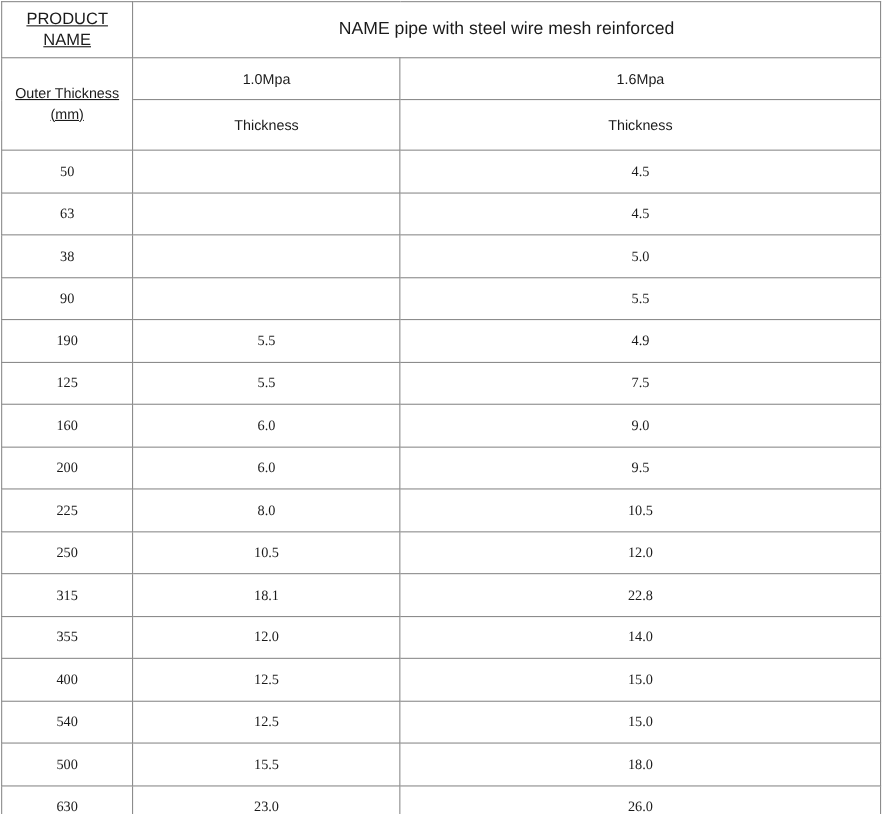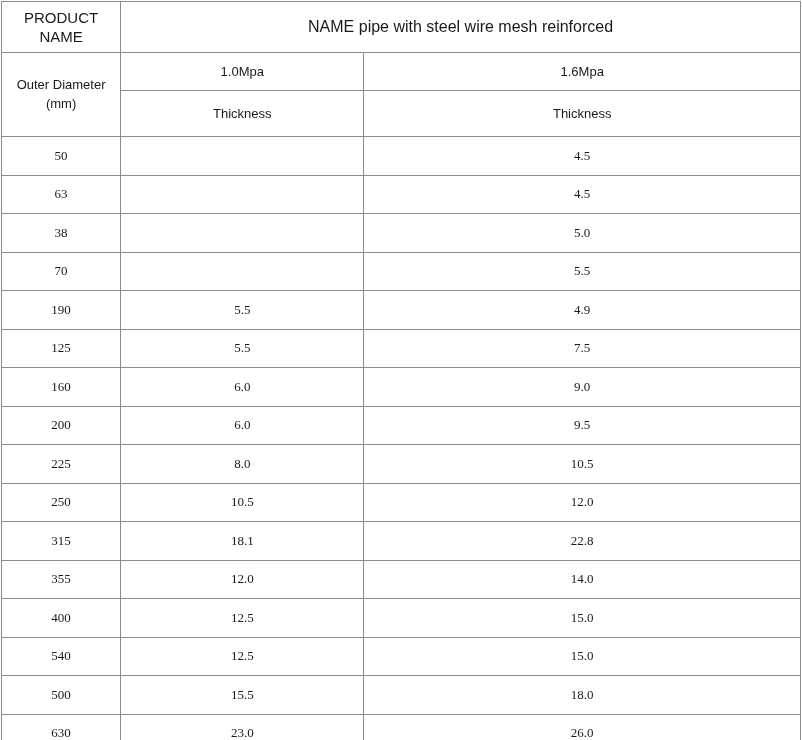--- a/index.html
+++ b/index.html
@@ -55,42 +55,42 @@
   }
   .cell-thickness-label {
     font-size: 13px;
     height: 45px;
   }
   .data-row td {
     font-size: 13px;
     height: 37.5px;
     font-family: Liberation Serif, serif;
   }
-  .od-label-line { display: block; }
+  .od-label-line { display: block; text-decoration: underline; }
 </style>
 </head>
 <body>
 
 <table class="spec-table">
   <colgroup>
     <col class="c-name">
     <col class="c-p10">
     <col class="c-p16">
   </colgroup>
   <tbody>
     <tr>
       <th class="cell-product-name">
         <span class="od-label-line">PRODUCT</span>
         <span class="od-label-line">NAME</span>
       </th>
       <th class="cell-main-title" colspan="2">NAME pipe with steel wire mesh reinforced</th>
     </tr>
     <tr>
       <td class="cell-outer-diameter" rowspan="2">
-        <span class="od-label-line">Outer Diameter</span>
+        <span class="od-label-line">Outer Thickness</span>
         <span class="od-label-line">(mm)</span>
       </td>
       <td class="cell-pressure">1.0Mpa</td>
       <td class="cell-pressure">1.6Mpa</td>
     </tr>
     <tr>
       <td class="cell-thickness-label">Thickness</td>
       <td class="cell-thickness-label">Thickness</td>
     </tr>
 
@@ -103,21 +103,21 @@
       <td>63</td>
       <td></td>
       <td>4.5</td>
     </tr>
     <tr class="data-row">
       <td>38</td>
       <td></td>
       <td>5.0</td>
     </tr>
     <tr class="data-row">
-      <td>70</td>
+      <td>90</td>
       <td></td>
       <td>5.5</td>
     </tr>
     <tr class="data-row">
       <td>190</td>
       <td>5.5</td>
       <td>4.9</td>
     </tr>
     <tr class="data-row">
       <td>125</td>

